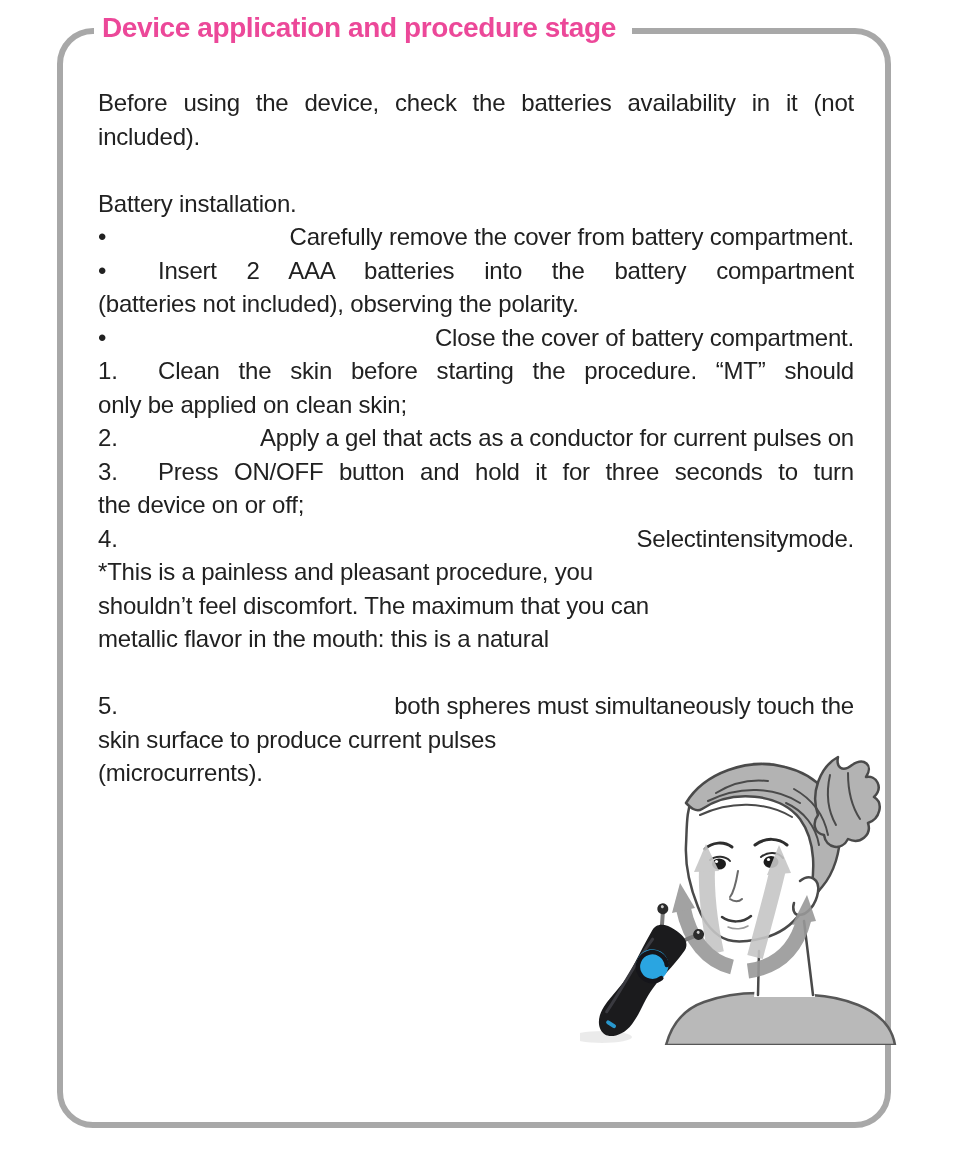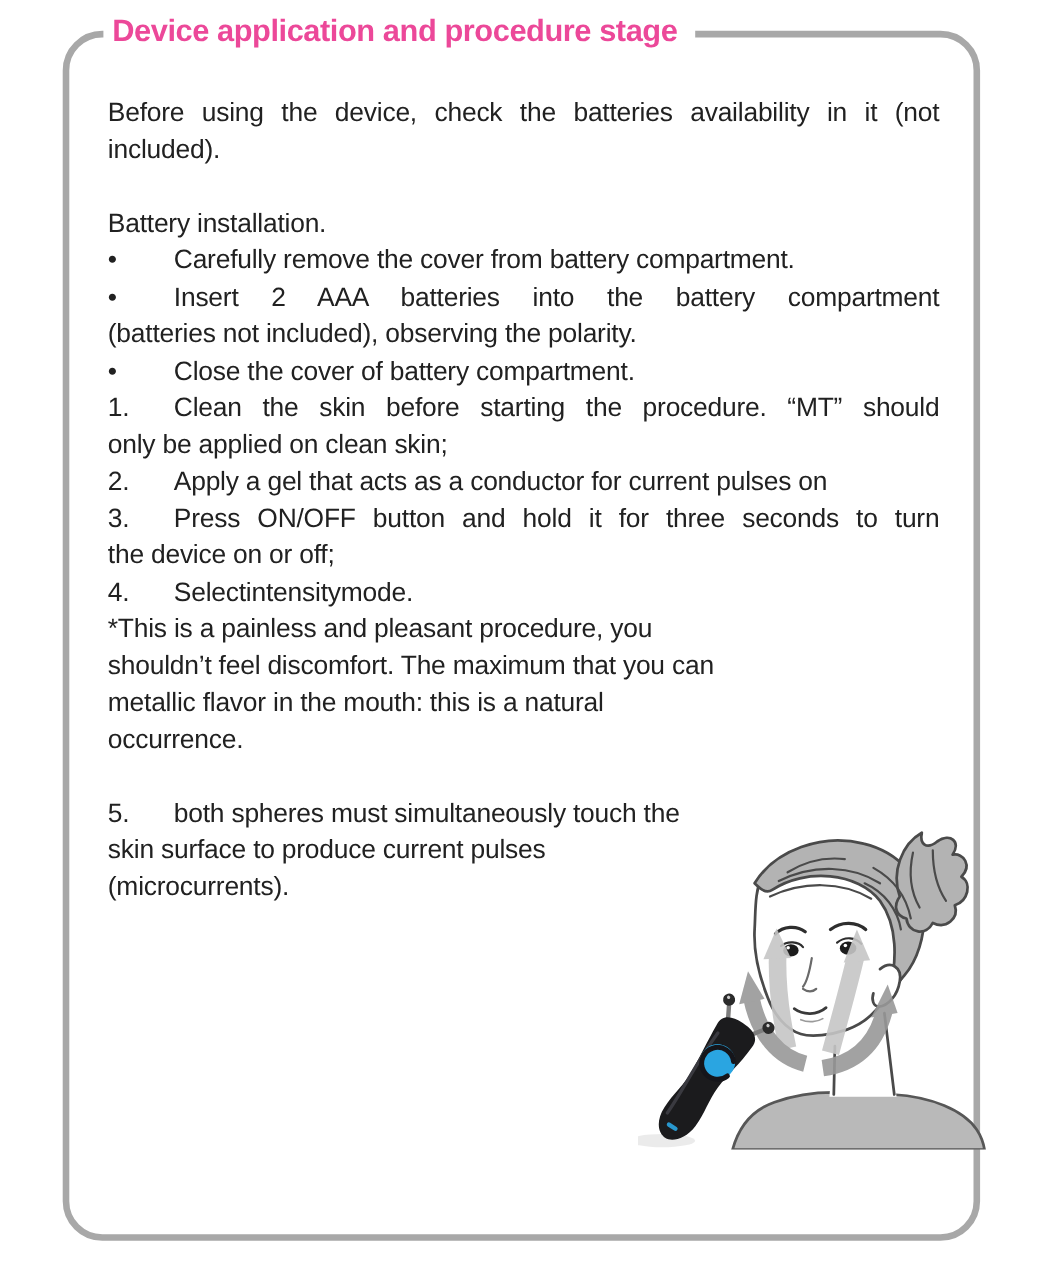--- a/index.html
+++ b/index.html
@@ -22,21 +22,21 @@
     white-space:nowrap;z-index:3;
   }
   
   .text-col{
     position:absolute;left:98px;top:66px;width:756px;
     font-size:24px;line-height:33.5px;letter-spacing:-0.2px;z-index:2;margin-top:20px;
   }
   .para{position:relative;margin:0;}
   .gap-before{margin-top:33.5px;}
   .marker{position:absolute;left:0;top:0;line-height:33.5px;}
-  .has-marker .lines > div:first-child{padding-left:60px;}
+  .has-marker .lines > div:first-child{padding-left:60px;text-align:right;}
   
   .para:not(.ragged) .lines > div:not(:last-child){
     text-align:justify;text-align-last:justify;
   }
   .heading-line{line-height:33.5px;}
   
   .illustration{position:absolute;left:580px;top:745px;width:320px;height:300px;z-index:1;}
 </style>
 </head>
 <body>
@@ -106,21 +106,20 @@
     <div class="lines">
         <div>Selectintensitymode.</div>
       </div>
   </div>
 
   <div class="para ragged">
     <div class="lines">
         <div>*This is a painless and pleasant procedure, you</div>
         <div>shouldn’t feel discomfort. The maximum that you can</div>
         <div>metallic flavor in the mouth: this is a natural</div>
-        <div>occurrence.</div>
       </div>
   </div>
 
   <div class="para has-marker ragged gap-before">
     <span class="marker">5.</span>
     <div class="lines">
         <div>both spheres must simultaneously touch the</div>
         <div>skin surface to produce current pulses</div>
         <div>(microcurrents).</div>
       </div>

